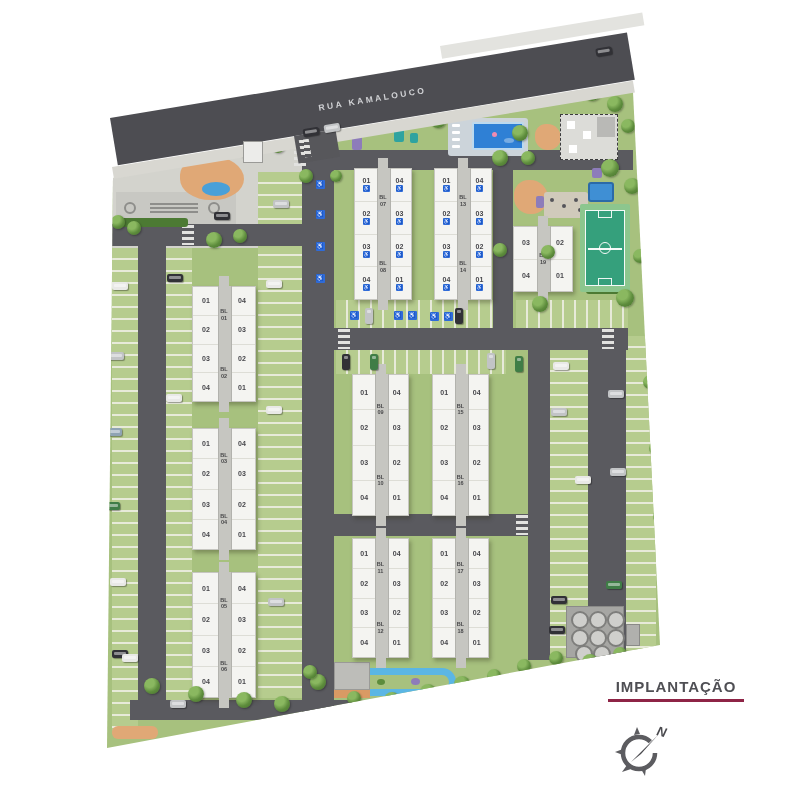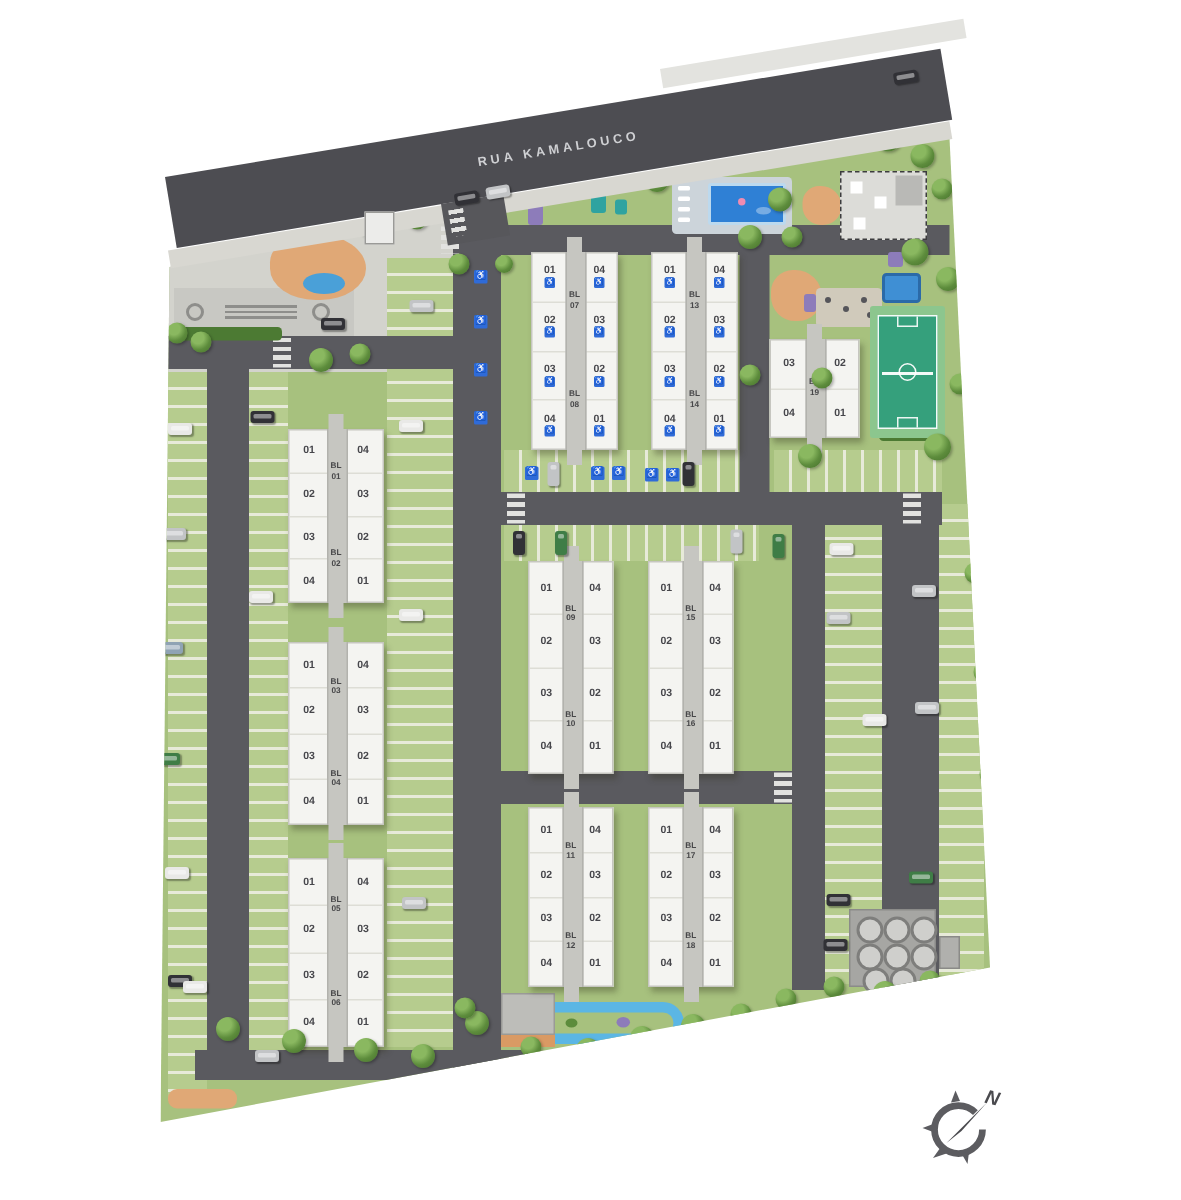--- a/index.html
+++ b/index.html
@@ -700,20 +700,24 @@
   <div class="abs" id="entry-cars" style="inset:0;pointer-events:none;">
       <div class="car" style="left: 303px; top: 128px; width: 16px; height: 8px; background: rgb(49, 49, 54); transform: rotate(-9.4deg);">
         <div class="glass"></div>
       </div>
       <div class="car" style="left: 324px; top: 124px; width: 16px; height: 8px; background: rgb(194, 196, 198); transform: rotate(-9.4deg);">
         <div class="glass"></div>
       </div>
     </div>
 
 
+  <div class="abs" id="legend" style="left:608px;top:678px;width:136px;">
+    <div id="legend-title">IMPLANTAÇÃO</div>
+    <div id="legend-underline"></div>
+  </div>
   <svg class="abs" style="left:612px;top:722px;" width="58" height="58" viewBox="0 0 58 58">
     <circle cx="27" cy="31" r="16" fill="none" stroke="#5c5c60" stroke-width="4.5"></circle>
     <polygon points="27,31 58,0 58,31" fill="#ffffff"></polygon>
     <polygon points="22,13 28,12 25,5" fill="#5c5c60"></polygon>
     <polygon points="11,27 11,33 3,30" fill="#5c5c60"></polygon>
     <polygon points="15,43 19,47 10,50" fill="#5c5c60"></polygon>
     <polygon points="29,47 34,46 33,54" fill="#5c5c60"></polygon>
     <polygon points="19,40 46,13 29,32" fill="#4a4a4e"></polygon>
     <text x="44" y="13" font-size="13" font-weight="bold" font-style="italic" fill="#4a4a4e" transform="rotate(14 44 13)">N</text>
   </svg>

